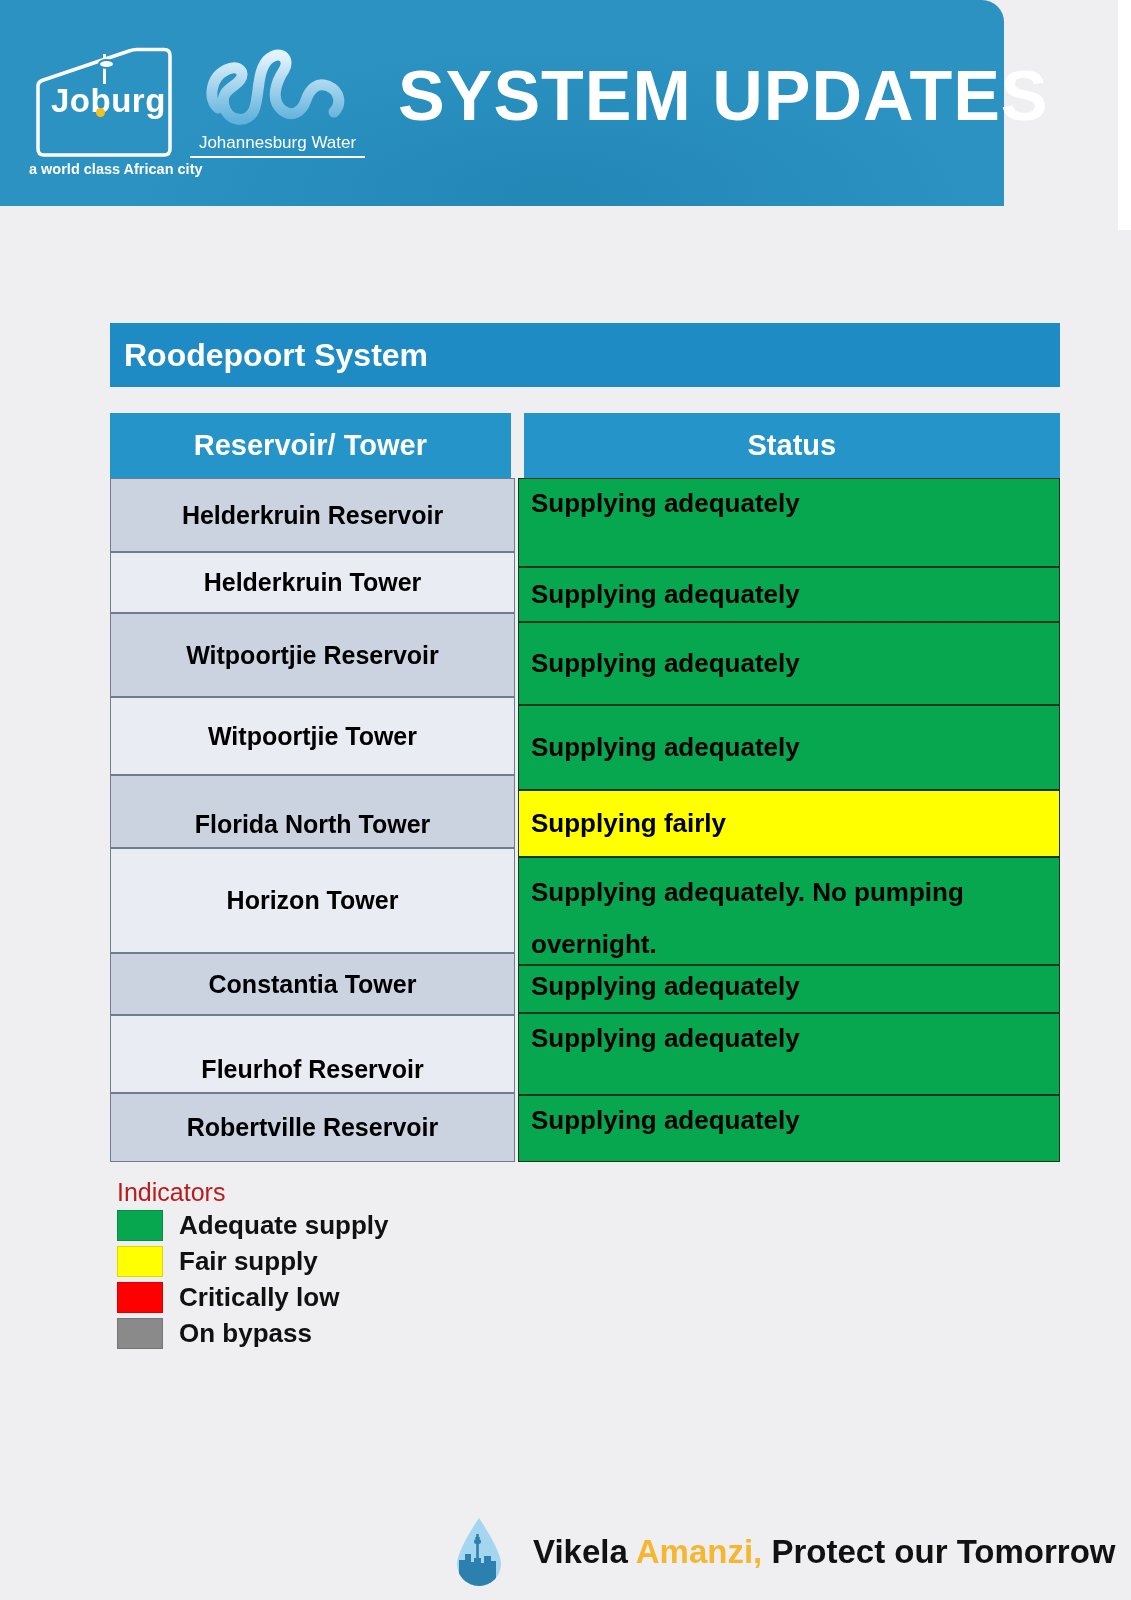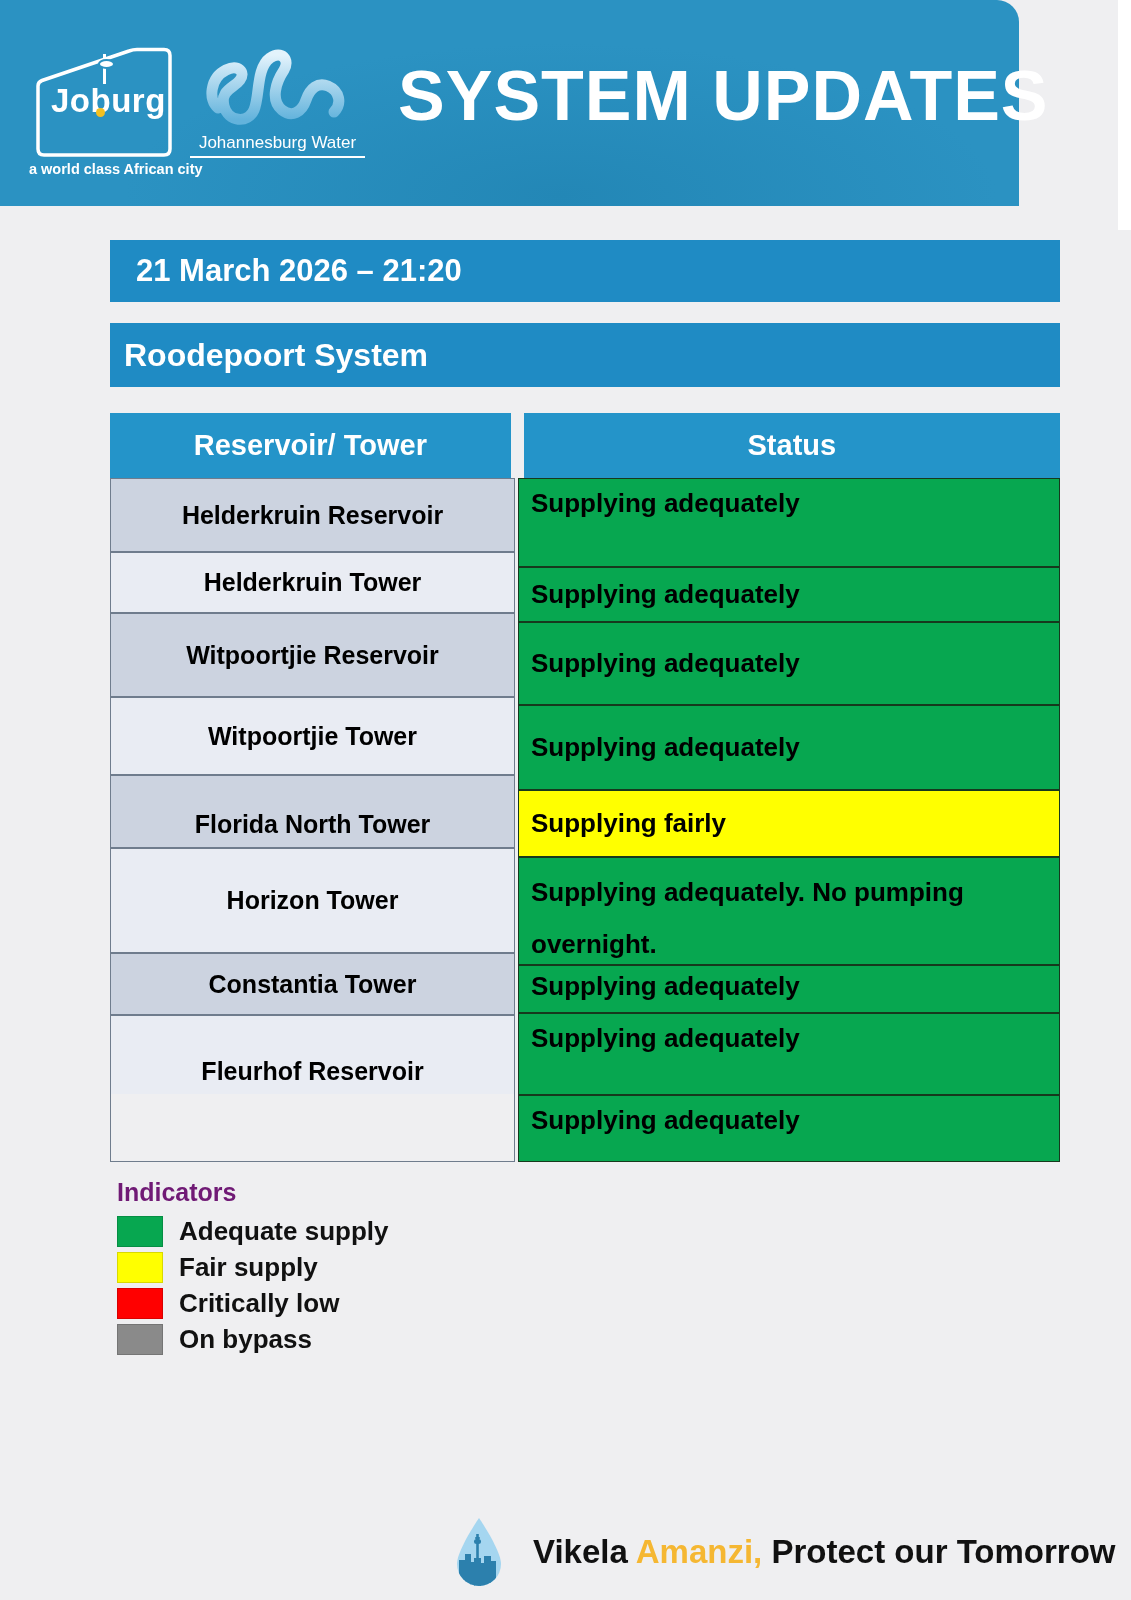--- a/index.html
+++ b/index.html
@@ -10,21 +10,20 @@
     -webkit-font-smoothing:antialiased;
   }
   .page{position:absolute;left:0;top:0;width:1131px;height:1600px;background:#efeff1;overflow:hidden;}
 
   
   .hdr-white-corner{position:absolute;right:0;top:0;width:13px;height:230px;background:#ffffff;}
   .topbar{
     position:absolute;left:0;top:0;width:1004px;height:206px;
     background:radial-gradient(ellipse at 55% 95%, #2387b6 0%, #2b92c2 55%, #2b92c2 100%);
     border-radius:0 22px 0 0;
-    padding-left:15px;
   }
   .joburg{position:absolute;left:33px;top:46px;width:142px;height:138px;color:#fff;}
   .joburg svg{position:absolute;left:0;top:0;}
   .joburg-text{
     position:absolute;left:18px;top:36px;width:108px;text-align:center;
     font-size:33px;font-weight:bold;color:#fff;letter-spacing:0.5px;
   }
   .joburg-dot{position:absolute;left:63px;top:62px;width:9px;height:9px;border-radius:50%;background:#f2c021;}
   .joburg-tower{position:absolute;left:70px;top:8px;width:3px;height:30px;background:#fff;}
   .joburg-tower-top{position:absolute;left:65px;top:13px;width:13px;height:6px;border-radius:50%;border:2px solid #2b92c2;background:#fff;}
@@ -69,21 +68,21 @@
     display:flex;align-items:flex-start;
     padding:8px 10px 0 12px;font-size:26px;font-weight:bold;color:#000;line-height:1.3;
   }
   .scell.mid{align-items:center;padding-top:0;}
   .scell.tall{line-height:2.0;padding-left:12px;}
   .bind-adequate{background:#07a750;}
   .bind-fair{background:#ffff00;}
 
   
   .legend{position:absolute;left:117px;top:1178px;}
-  .legend-title{font-size:25px;font-weight:bold;color:#701a75;margin-bottom:6px;}
+  .legend-title{font-size:25px;font-weight:normal;color:#b91c1c;margin-bottom:0;}
   .legend-item{display:flex;align-items:center;height:36px;}
   .swatch{width:44px;height:29px;margin-right:16px;border:1px solid rgba(0,0,0,0.15);}
   .legend-label{font-size:26px;font-weight:bold;color:#111;}
 
   
   .footer{position:absolute;left:455px;top:1516px;display:flex;align-items:center;gap:16px;}
   .drop{margin-right:14px;}
   .footer-text{font-size:33px;font-weight:bold;color:#111;white-space:nowrap;}
   .footer-text .accent{color:#f5b732;}
 </style>
@@ -116,38 +115,38 @@
           </linearGradient>
         </defs>
         <path d="M28,60 C18,52 20,30 36,22 C48,16 56,24 50,32 C44,40 30,42 34,58 C38,74 58,76 64,62 C70,48 66,20 80,10 C92,2 100,12 94,22 C86,34 80,52 92,62 C102,70 112,64 116,52 C120,40 128,34 138,38 C150,43 152,56 144,64" fill="none" stroke="url(#wg)" stroke-width="11" stroke-linecap="round"></path>
       </svg>
       <div class="jw-name">Johannesburg Water</div>
     </div>
 
     <div class="big-title">SYSTEM UPDATES</div>
   </div>
 
-  <div class="banner date">21 March 2026 – 21:20</div>
   <div class="banner system">Roodepoort System</div>
 
   <div class="tbl">
     <div class="thead">
       <div class="th left">Reservoir/ Tower</div>
       <div class="th right">Status</div>
     </div>
     <div class="cols">
       <div class="col col-left">
         <div class="ncell shade-a" style="height:74px">Helderkruin Reservoir</div>
         <div class="ncell shade-b" style="height:61px">Helderkruin Tower</div>
         <div class="ncell shade-a" style="height:84px">Witpoortjie Reservoir</div>
         <div class="ncell shade-b" style="height:78px">Witpoortjie Tower</div>
         <div class="ncell shade-a low" style="height:73px">Florida North Tower</div>
         <div class="ncell shade-b" style="height:105px">Horizon Tower</div>
         <div class="ncell shade-a" style="height:62px">Constantia Tower</div>
         <div class="ncell shade-b low" style="height:78px">Fleurhof Reservoir</div>
+        <div class="ncell shade-a" style="height:67px">Robertville Reservoir</div>
       </div>
       <div class="col col-right">
         <div class="scell bind-adequate" style="height:89px">Supplying adequately</div>
         <div class="scell mid bind-adequate" style="height:55px">Supplying adequately</div>
         <div class="scell mid bind-adequate" style="height:83px">Supplying adequately</div>
         <div class="scell mid bind-adequate" style="height:85px">Supplying adequately</div>
         <div class="scell mid bind-fair" style="height:67px">Supplying fairly</div>
         <div class="scell tall bind-adequate" style="height:108px">Supplying adequately. No pumping overnight.</div>
         <div class="scell bind-adequate" style="height:48px;padding-top:4px">Supplying adequately</div>
         <div class="scell bind-adequate" style="height:82px">Supplying adequately</div>

